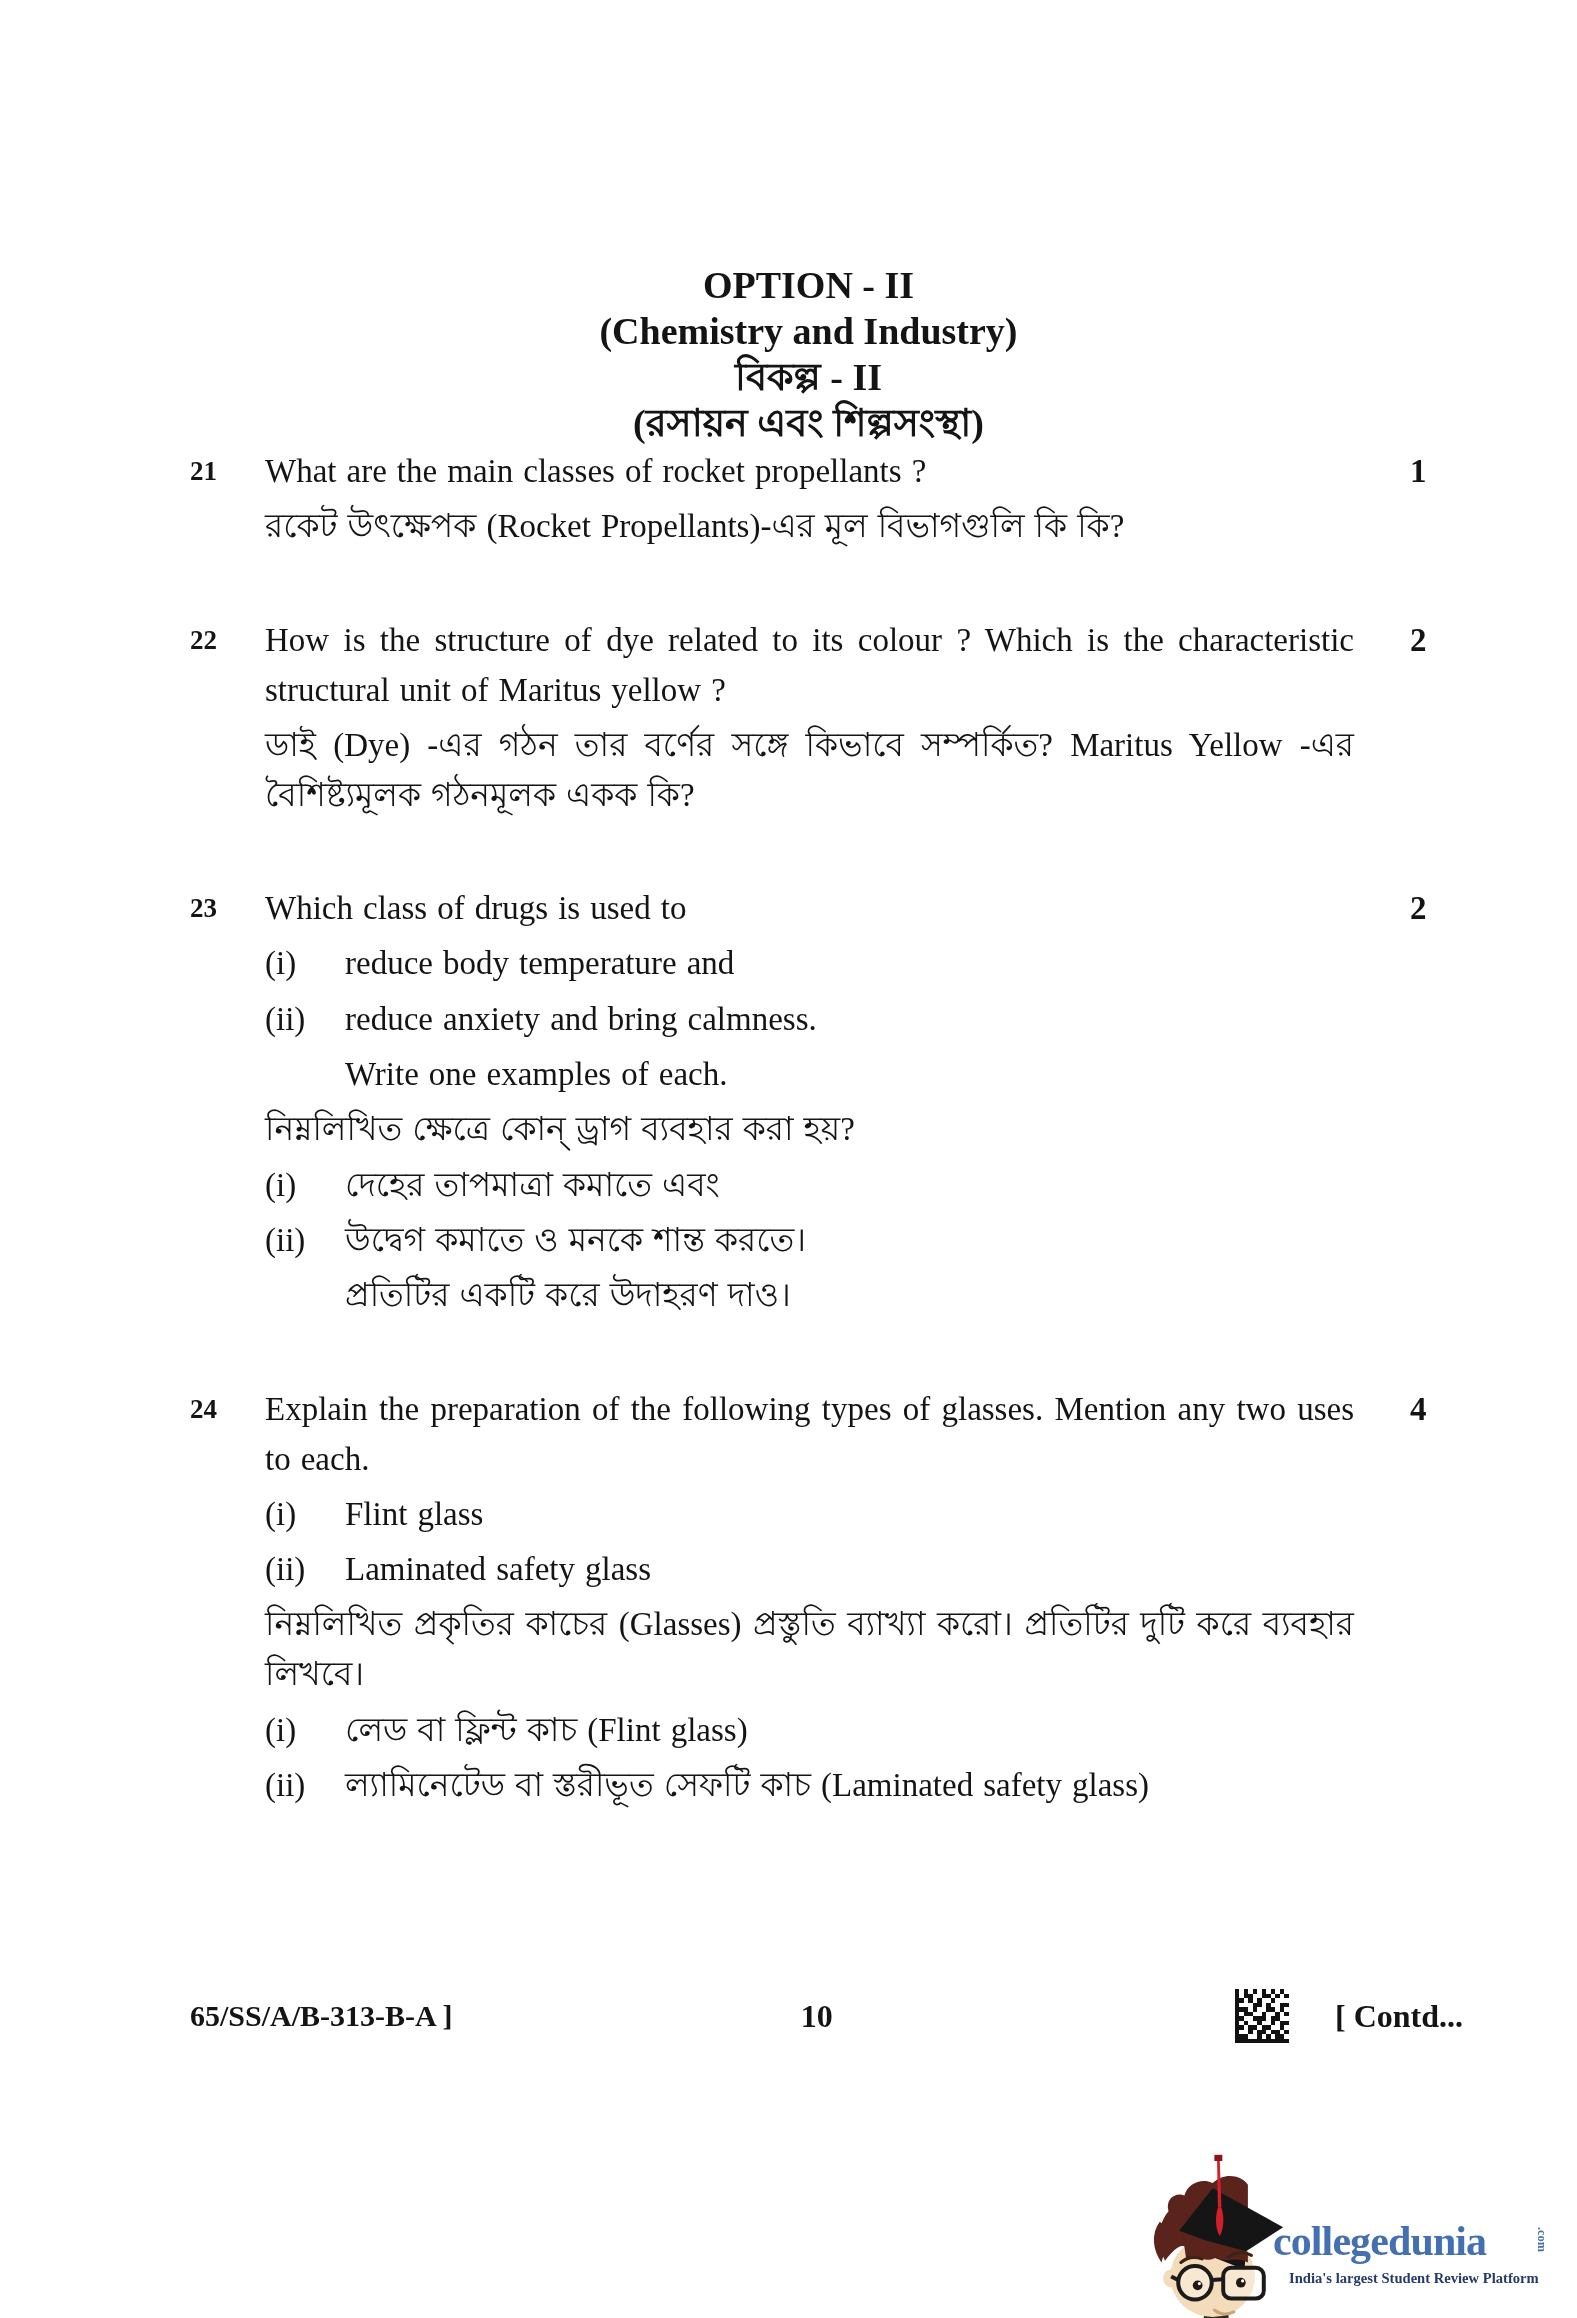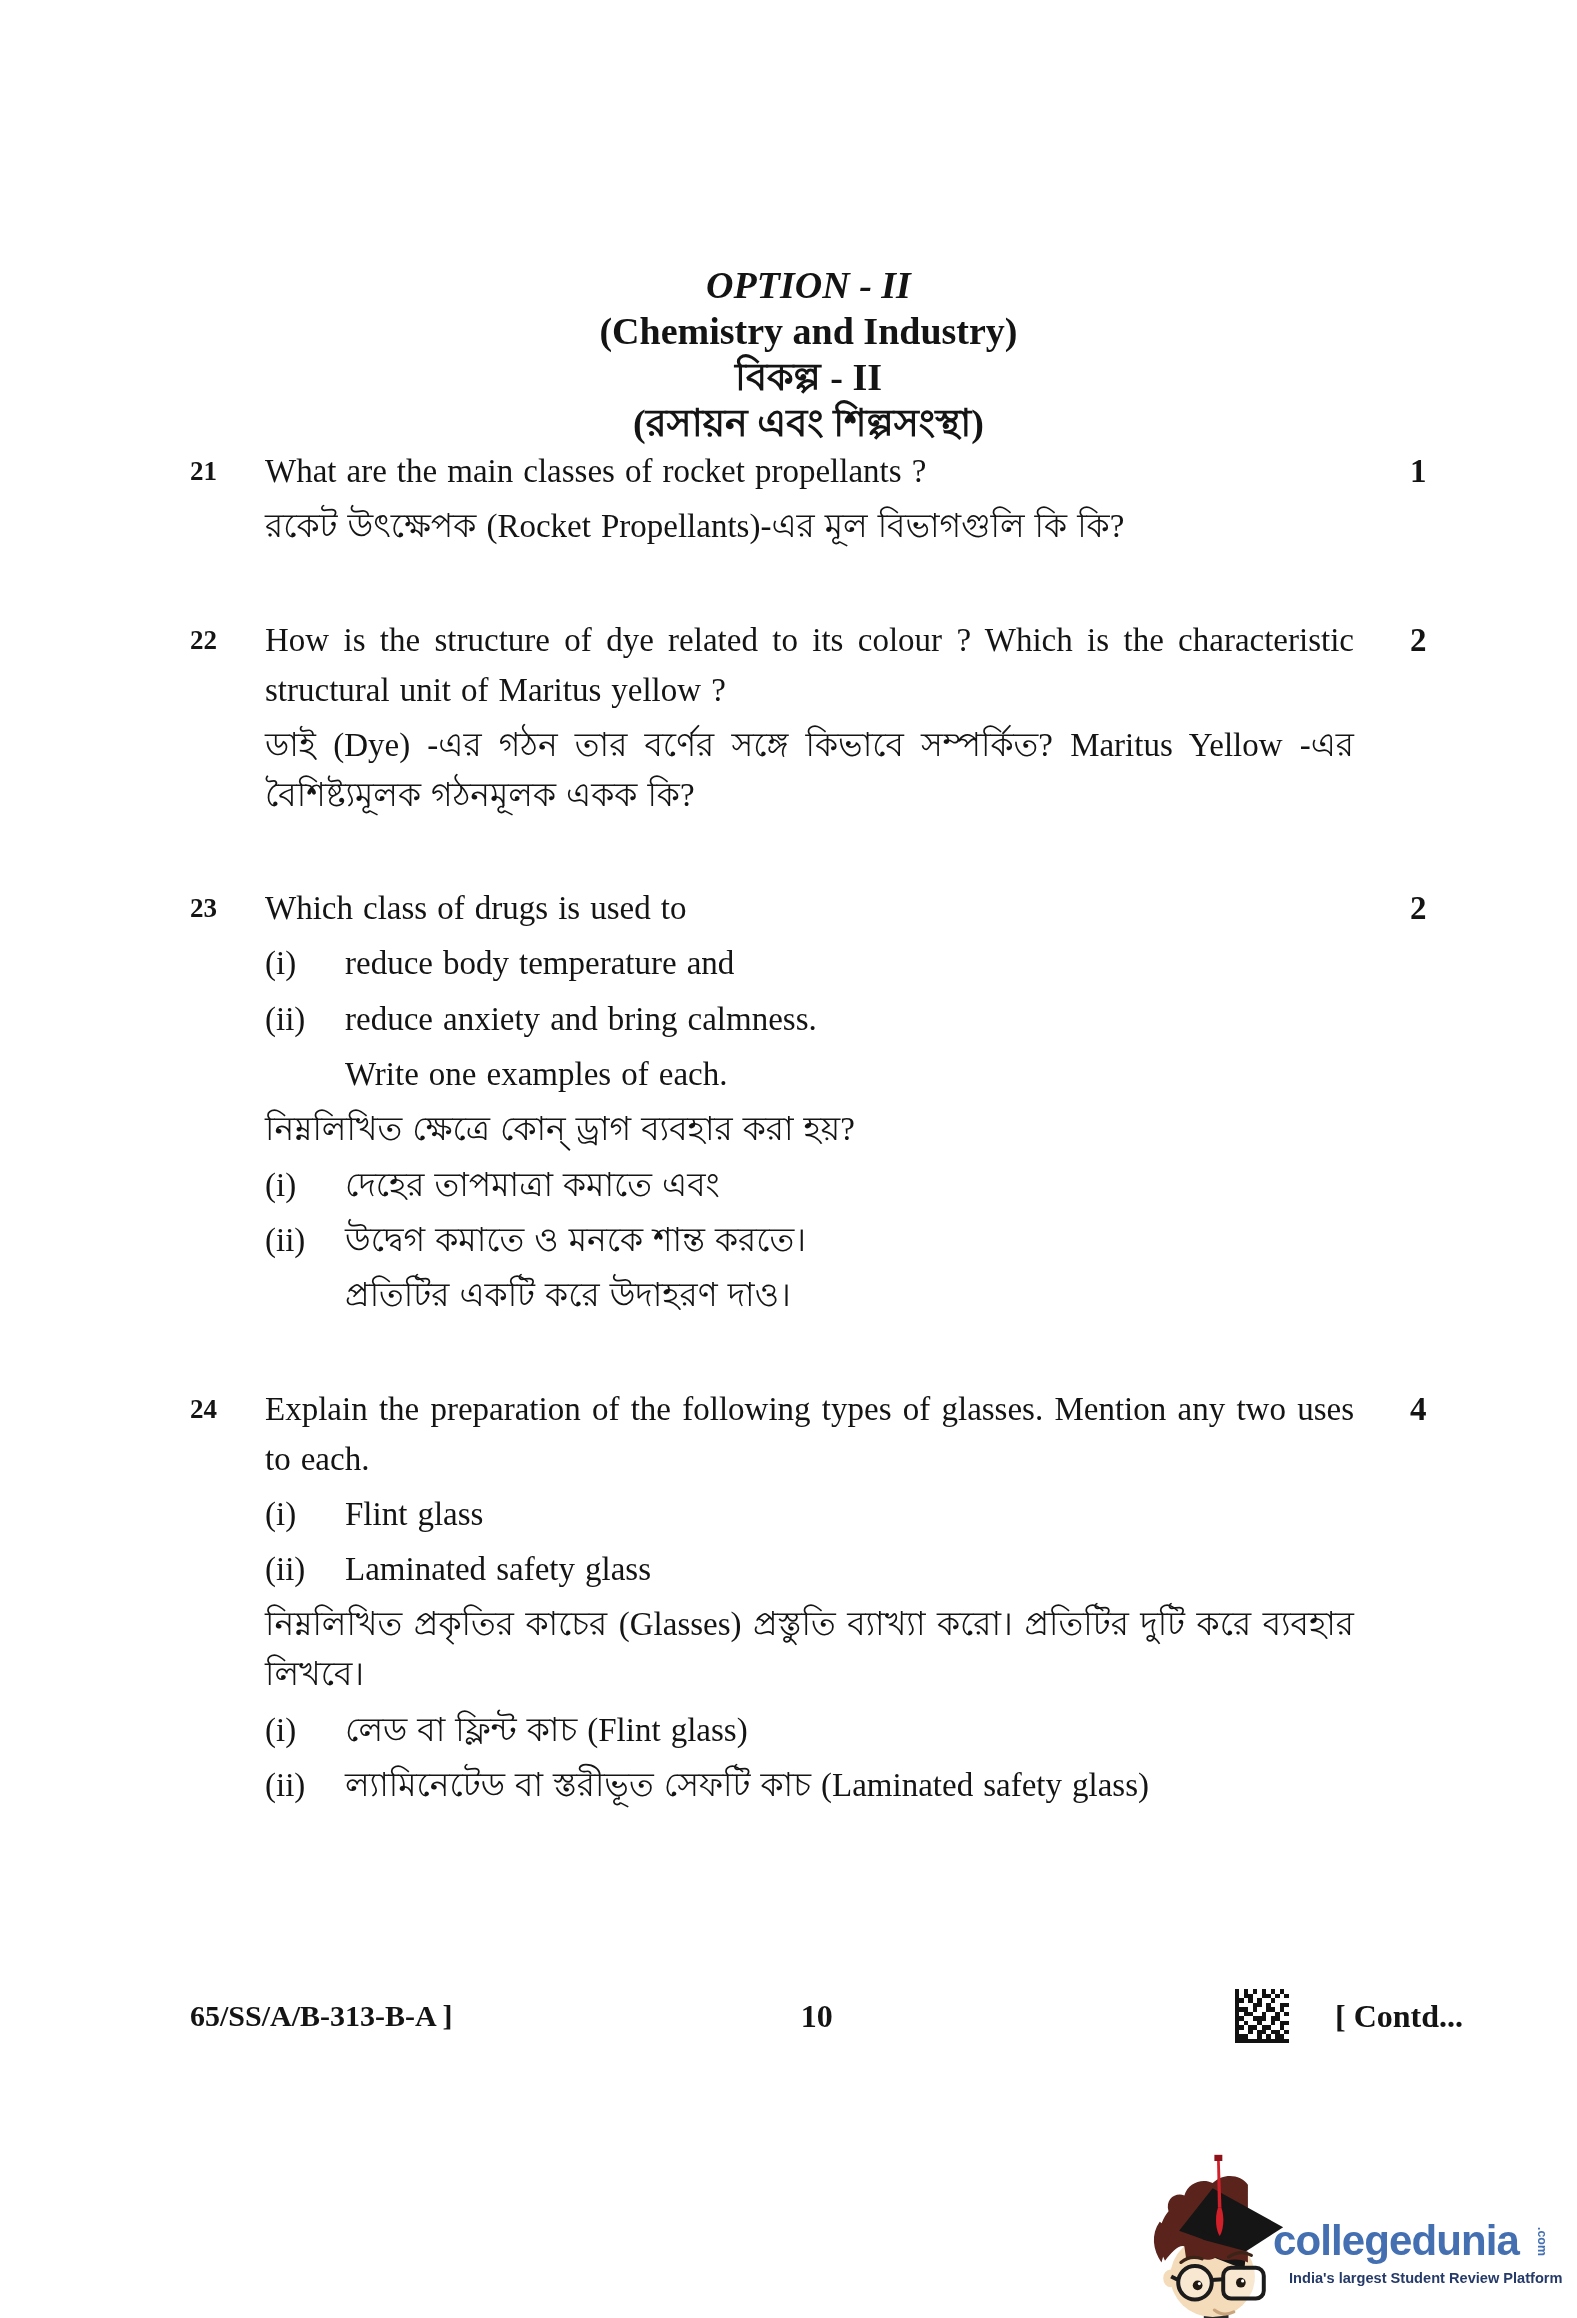--- a/index.html
+++ b/index.html
@@ -18,21 +18,21 @@
     margin-left:265px;
     width:1087px;
     text-align:center;
   }
   .headings .h-line{
     font-weight:bold;
     font-size:38px;
     line-height:46px;
     margin:0;
   }
-  .h-gap-sm{margin-bottom:21px;font-style:italic;}
+  .h-gap-sm{margin-bottom:21px;}
   .h-gap-lg{margin-bottom:78px;}
   .h-gap-md{margin-bottom:19.4px;}
   .h-gap-qs{margin-bottom:39px;}
   
   .questions{
     padding-left:190px;
     padding-right:106px;
   }
   .question{
     display:flex;
@@ -84,21 +84,21 @@
   .footer-right{display:flex;align-items:center;gap:46px;}
   .contd{font-weight:bold;font-size:32px;line-height:62px;}
   .barcode{display:block;width:55px;height:54px;}
   
   .cd-logo{
     position:absolute;
     left:1149px;
     top:2146px;
     width:423px;
     height:172px;
-    font-family:Liberation Sans, sans-serif;
+    font-family:Liberation Serif, serif;
   }
   .cd-mascot{position:absolute;left:0;top:0;width:159px;height:172px;}
   .cd-brand{
     position:absolute;
     left:124px;
     top:71px;
     font-size:42px;
     font-weight:bold;
     letter-spacing:-0.9px;
     color:var(--brand-blue,#4470b2);

